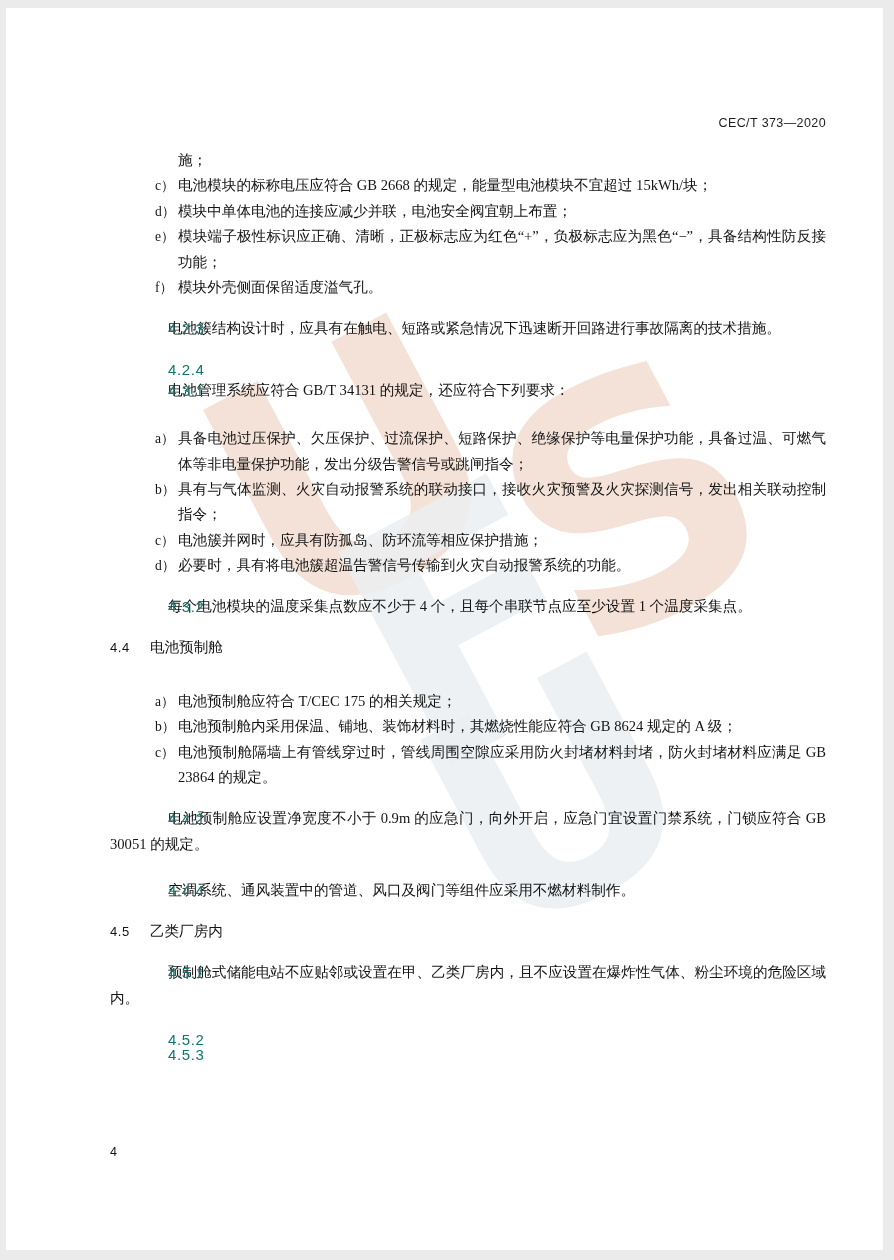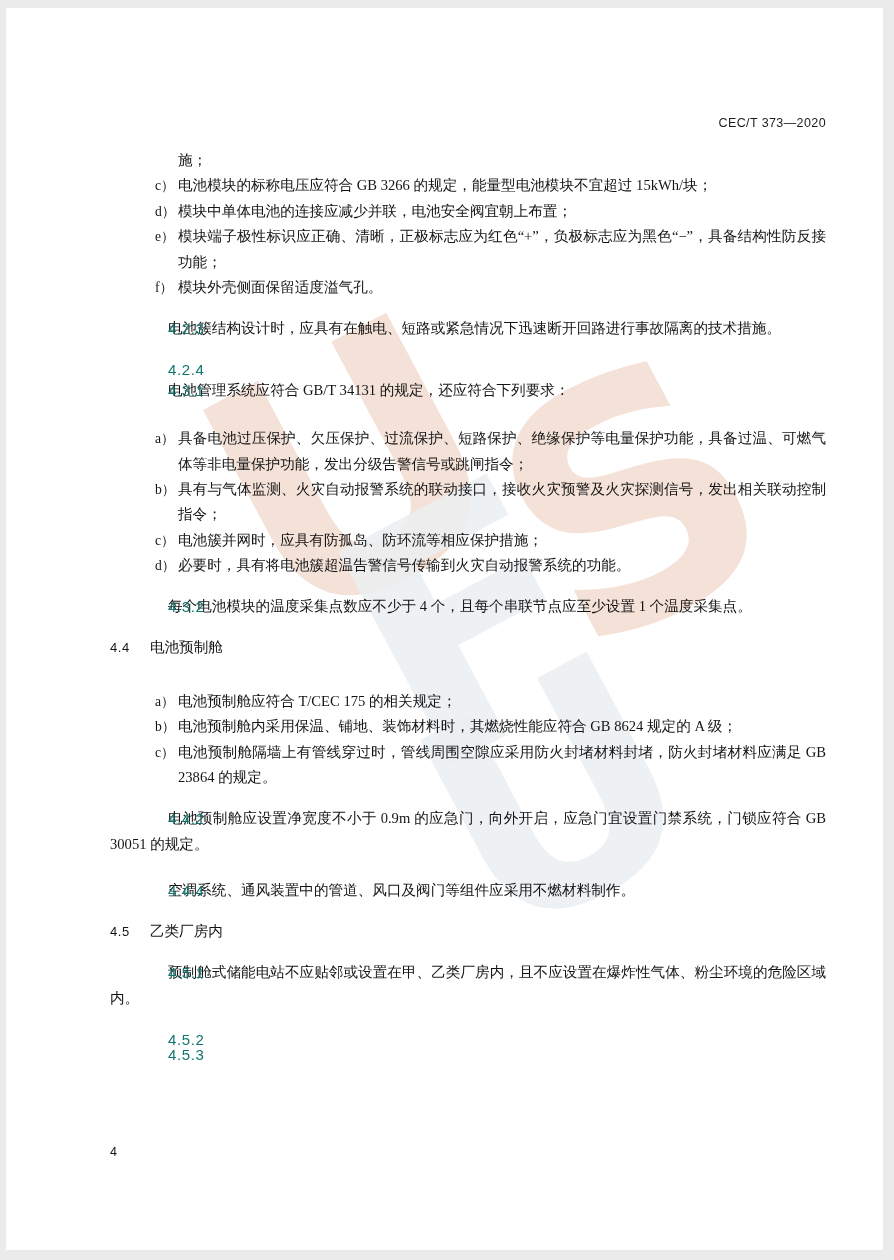--- a/index.html
+++ b/index.html
@@ -158,21 +158,21 @@
 
     <div class="hdr">CEC/T 373—2020</div>
 
     <div class="body-col">
 
       <div class="cont-line">施；</div>
 
       <ul class="alist">
         <li class="ali">
           <span class="mk">c）</span>
-          <span>电池模块的标称电压应符合 GB 3266 的规定，能量型电池模块不宜超过 15kWh/块；</span>
+          <span>电池模块的标称电压应符合 GB 2668 的规定，能量型电池模块不宜超过 15kWh/块；</span>
         </li>
         <li class="ali">
           <span class="mk">d）</span>
           <span>模块中单体电池的连接应减少并联，电池安全阀宜朝上布置；</span>
         </li>
         <li class="ali">
           <span class="mk">e）</span>
           <span>模块端子极性标识应正确、清晰，正极标志应为红色“+”，负极标志应为黑色“−”，具备结构性防反接功能；</span>
         </li>
         <li class="ali">

